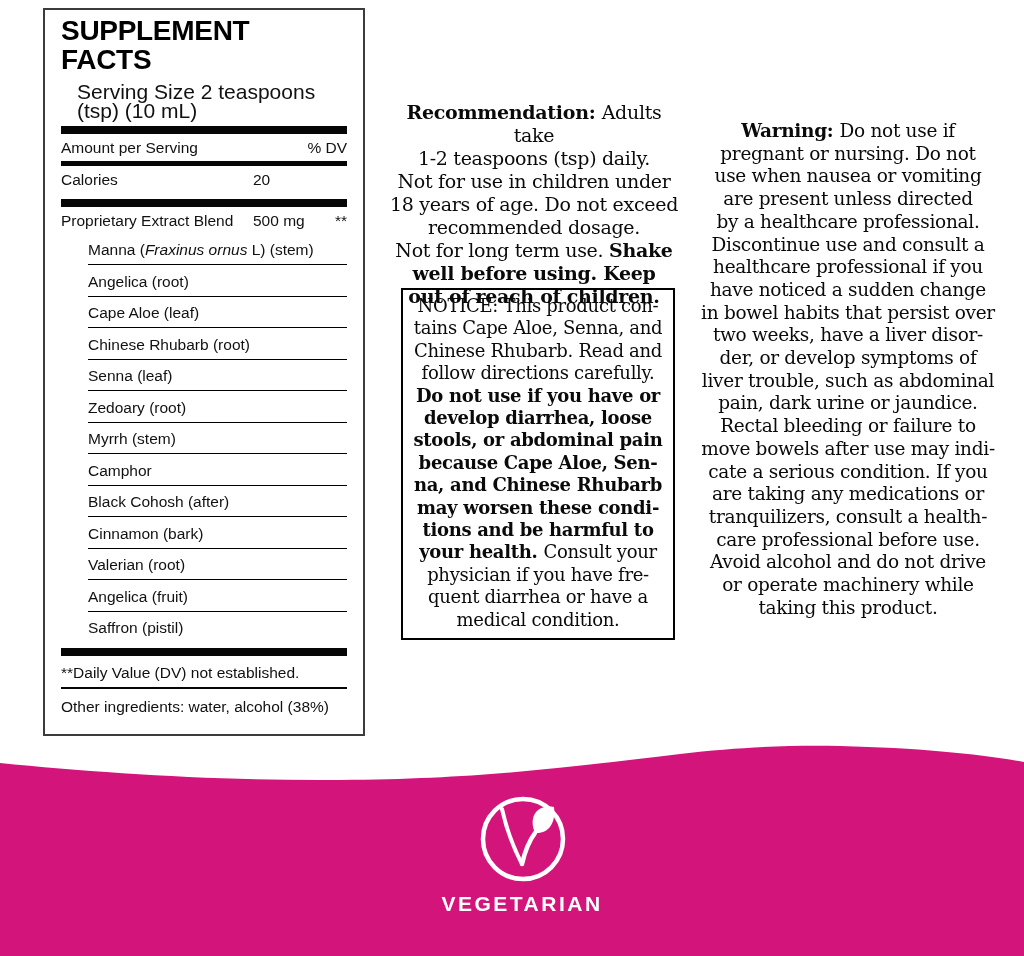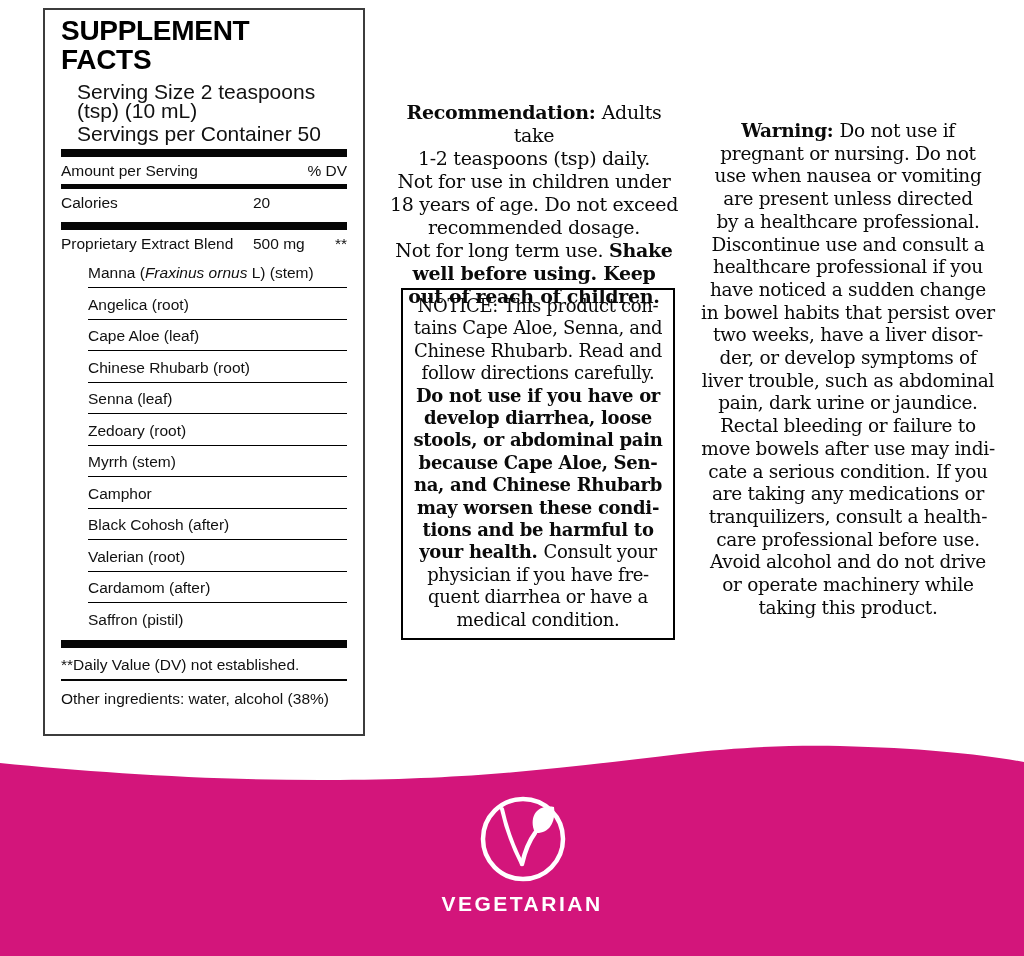--- a/index.html
+++ b/index.html
@@ -56,21 +56,20 @@
     transform:translateX(10px);color:#fff;font-size:21px;font-weight:700;
     letter-spacing:2.5px;font-family:"Liberation Sans",sans-serif;
   }
 </style>
 </head>
 <body>
 
 <section class="facts-panel">
   <h1 class="facts-title">SUPPLEMENT FACTS</h1>
   <div class="serving-line">Serving Size 2 teaspoons (tsp) (10 mL)</div>
-  <div class="serving-line">Servings per Container 50</div>
 
   <div class="bar thick"></div>
 
   <div class="fact-row header-row">
     <span>Amount per Serving</span>
     <span class="right">% DV</span>
   </div>
 
   <div class="bar med"></div>
 
@@ -90,22 +89,23 @@
   <ul class="ingredients">
       <li><span>Manna (</span><span class="i">Fraxinus ornus</span><span> L) (stem)</span></li>
       <li><span>Angelica (root)</span></li>
       <li><span>Cape Aloe (leaf)</span></li>
       <li><span>Chinese Rhubarb (root)</span></li>
       <li><span>Senna (leaf)</span></li>
       <li><span>Zedoary (root)</span></li>
       <li><span>Myrrh (stem)</span></li>
       <li><span>Camphor</span></li>
       <li><span>Black Cohosh (after)</span></li>
+      <li><span>Cinnamon (bark)</span></li>
       <li><span>Valerian (root)</span></li>
-      <li><span>Cardamom (after)</span></li>
+      <li><span>Angelica (fruit)</span></li>
       <li><span>Saffron (pistil)</span></li>
     </ul>
 
   <div class="bar thick"></div>
 
   <div class="footnote">**Daily Value (DV) not established.</div>
 
   <div class="bar thin"></div>
 
   <div class="other-ingredients">Other ingredients: water, alcohol (38%)</div>

